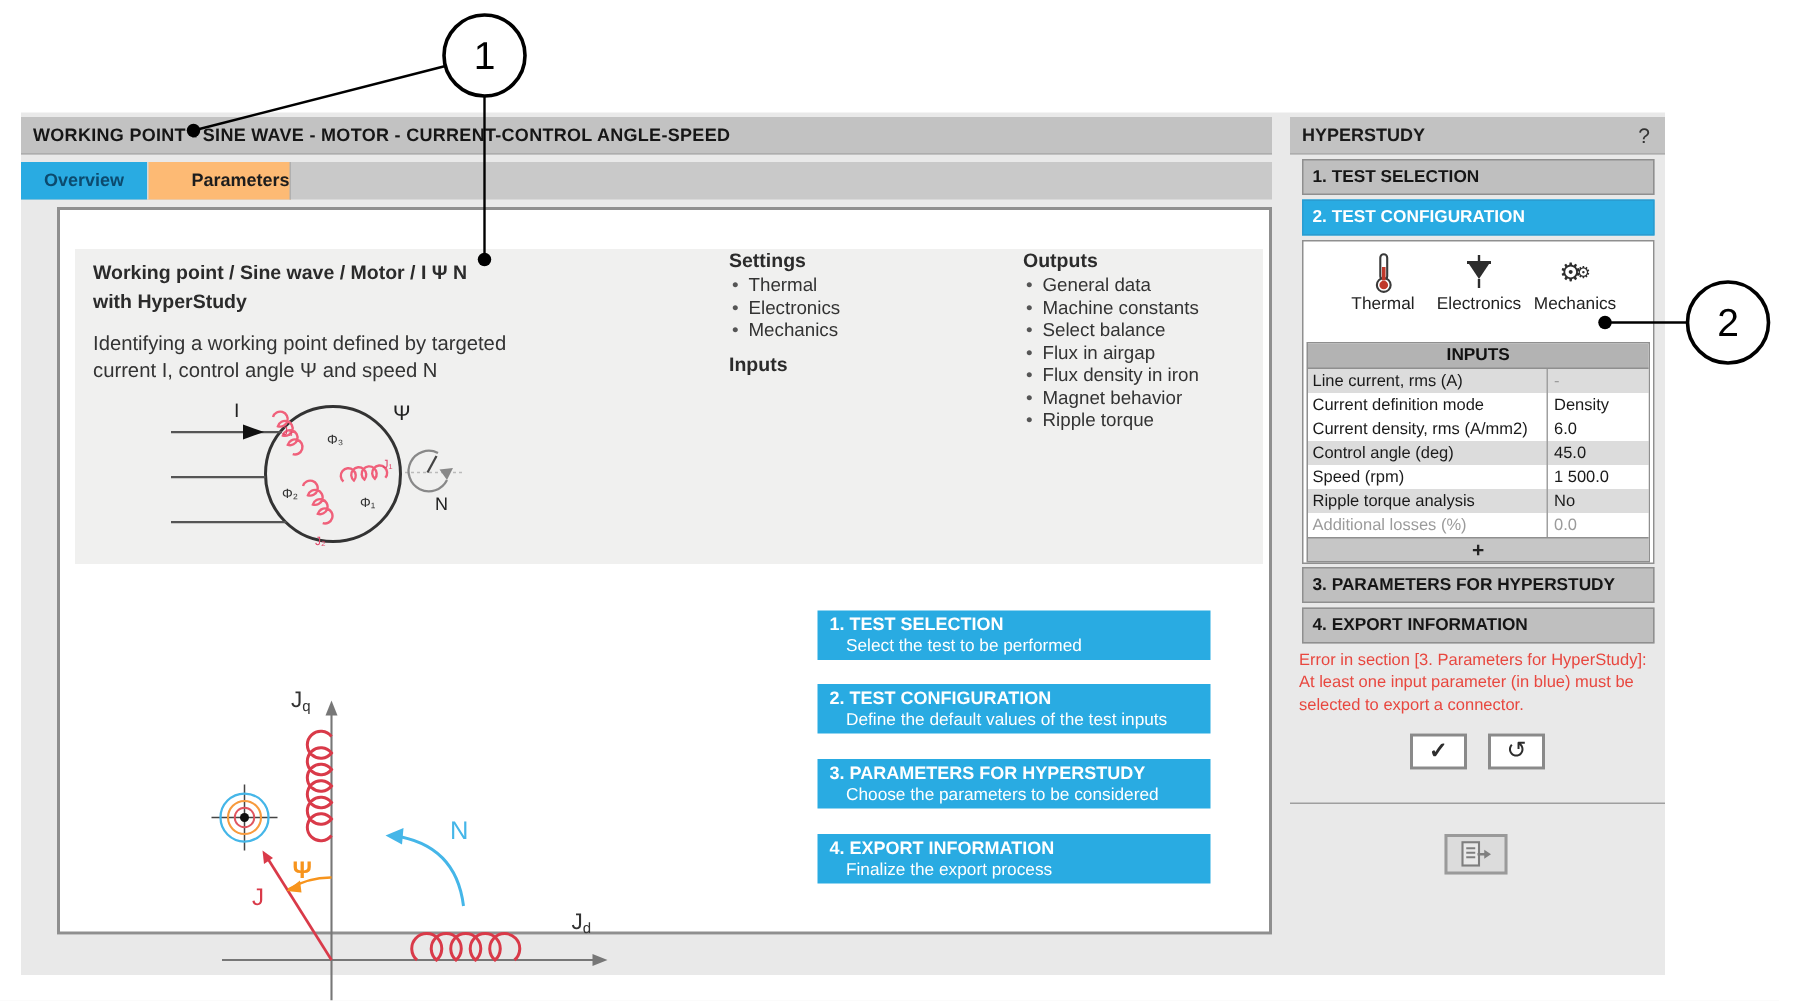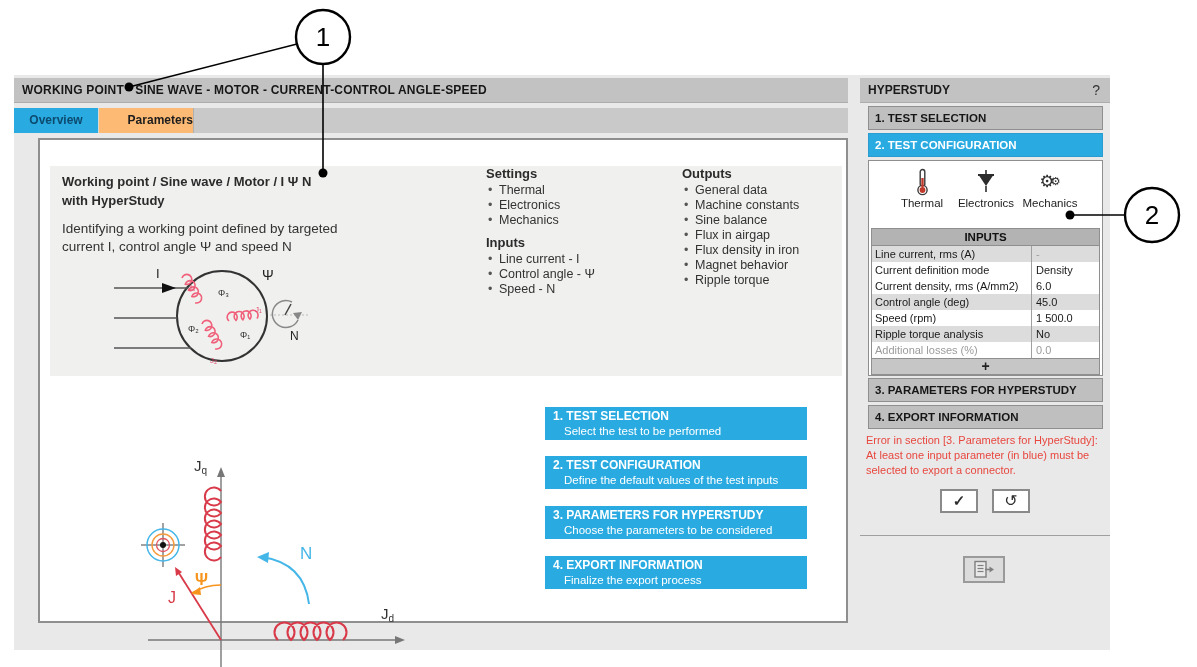--- a/index.html
+++ b/index.html
@@ -131,35 +131,30 @@
           <div class="grp">
             <h4>Settings</h4>
             <ul>
               <li>Thermal</li>
               <li>Electronics</li>
               <li>Mechanics</li>
             </ul>
           </div>
           <div class="grp">
             <h4>Inputs</h4>
-            <ul>
-              <li>Line current - I</li>
-              <li>Control angle - Ψ</li>
-              <li>Speed - N</li>
-            </ul>
           </div>
         </div>
 
         <div class="col-list outputs-col">
           <div class="grp">
             <h4>Outputs</h4>
             <ul>
               <li>General data</li>
               <li>Machine constants</li>
-              <li>Sine balance</li>
+              <li>Select balance</li>
               <li>Flux in airgap</li>
               <li>Flux density in iron</li>
               <li>Magnet behavior</li>
               <li>Ripple torque</li>
             </ul>
           </div>
         </div>
       </div>
 
       <svg class="vector-svg" width="350" height="235" viewBox="0 0 350 235">

